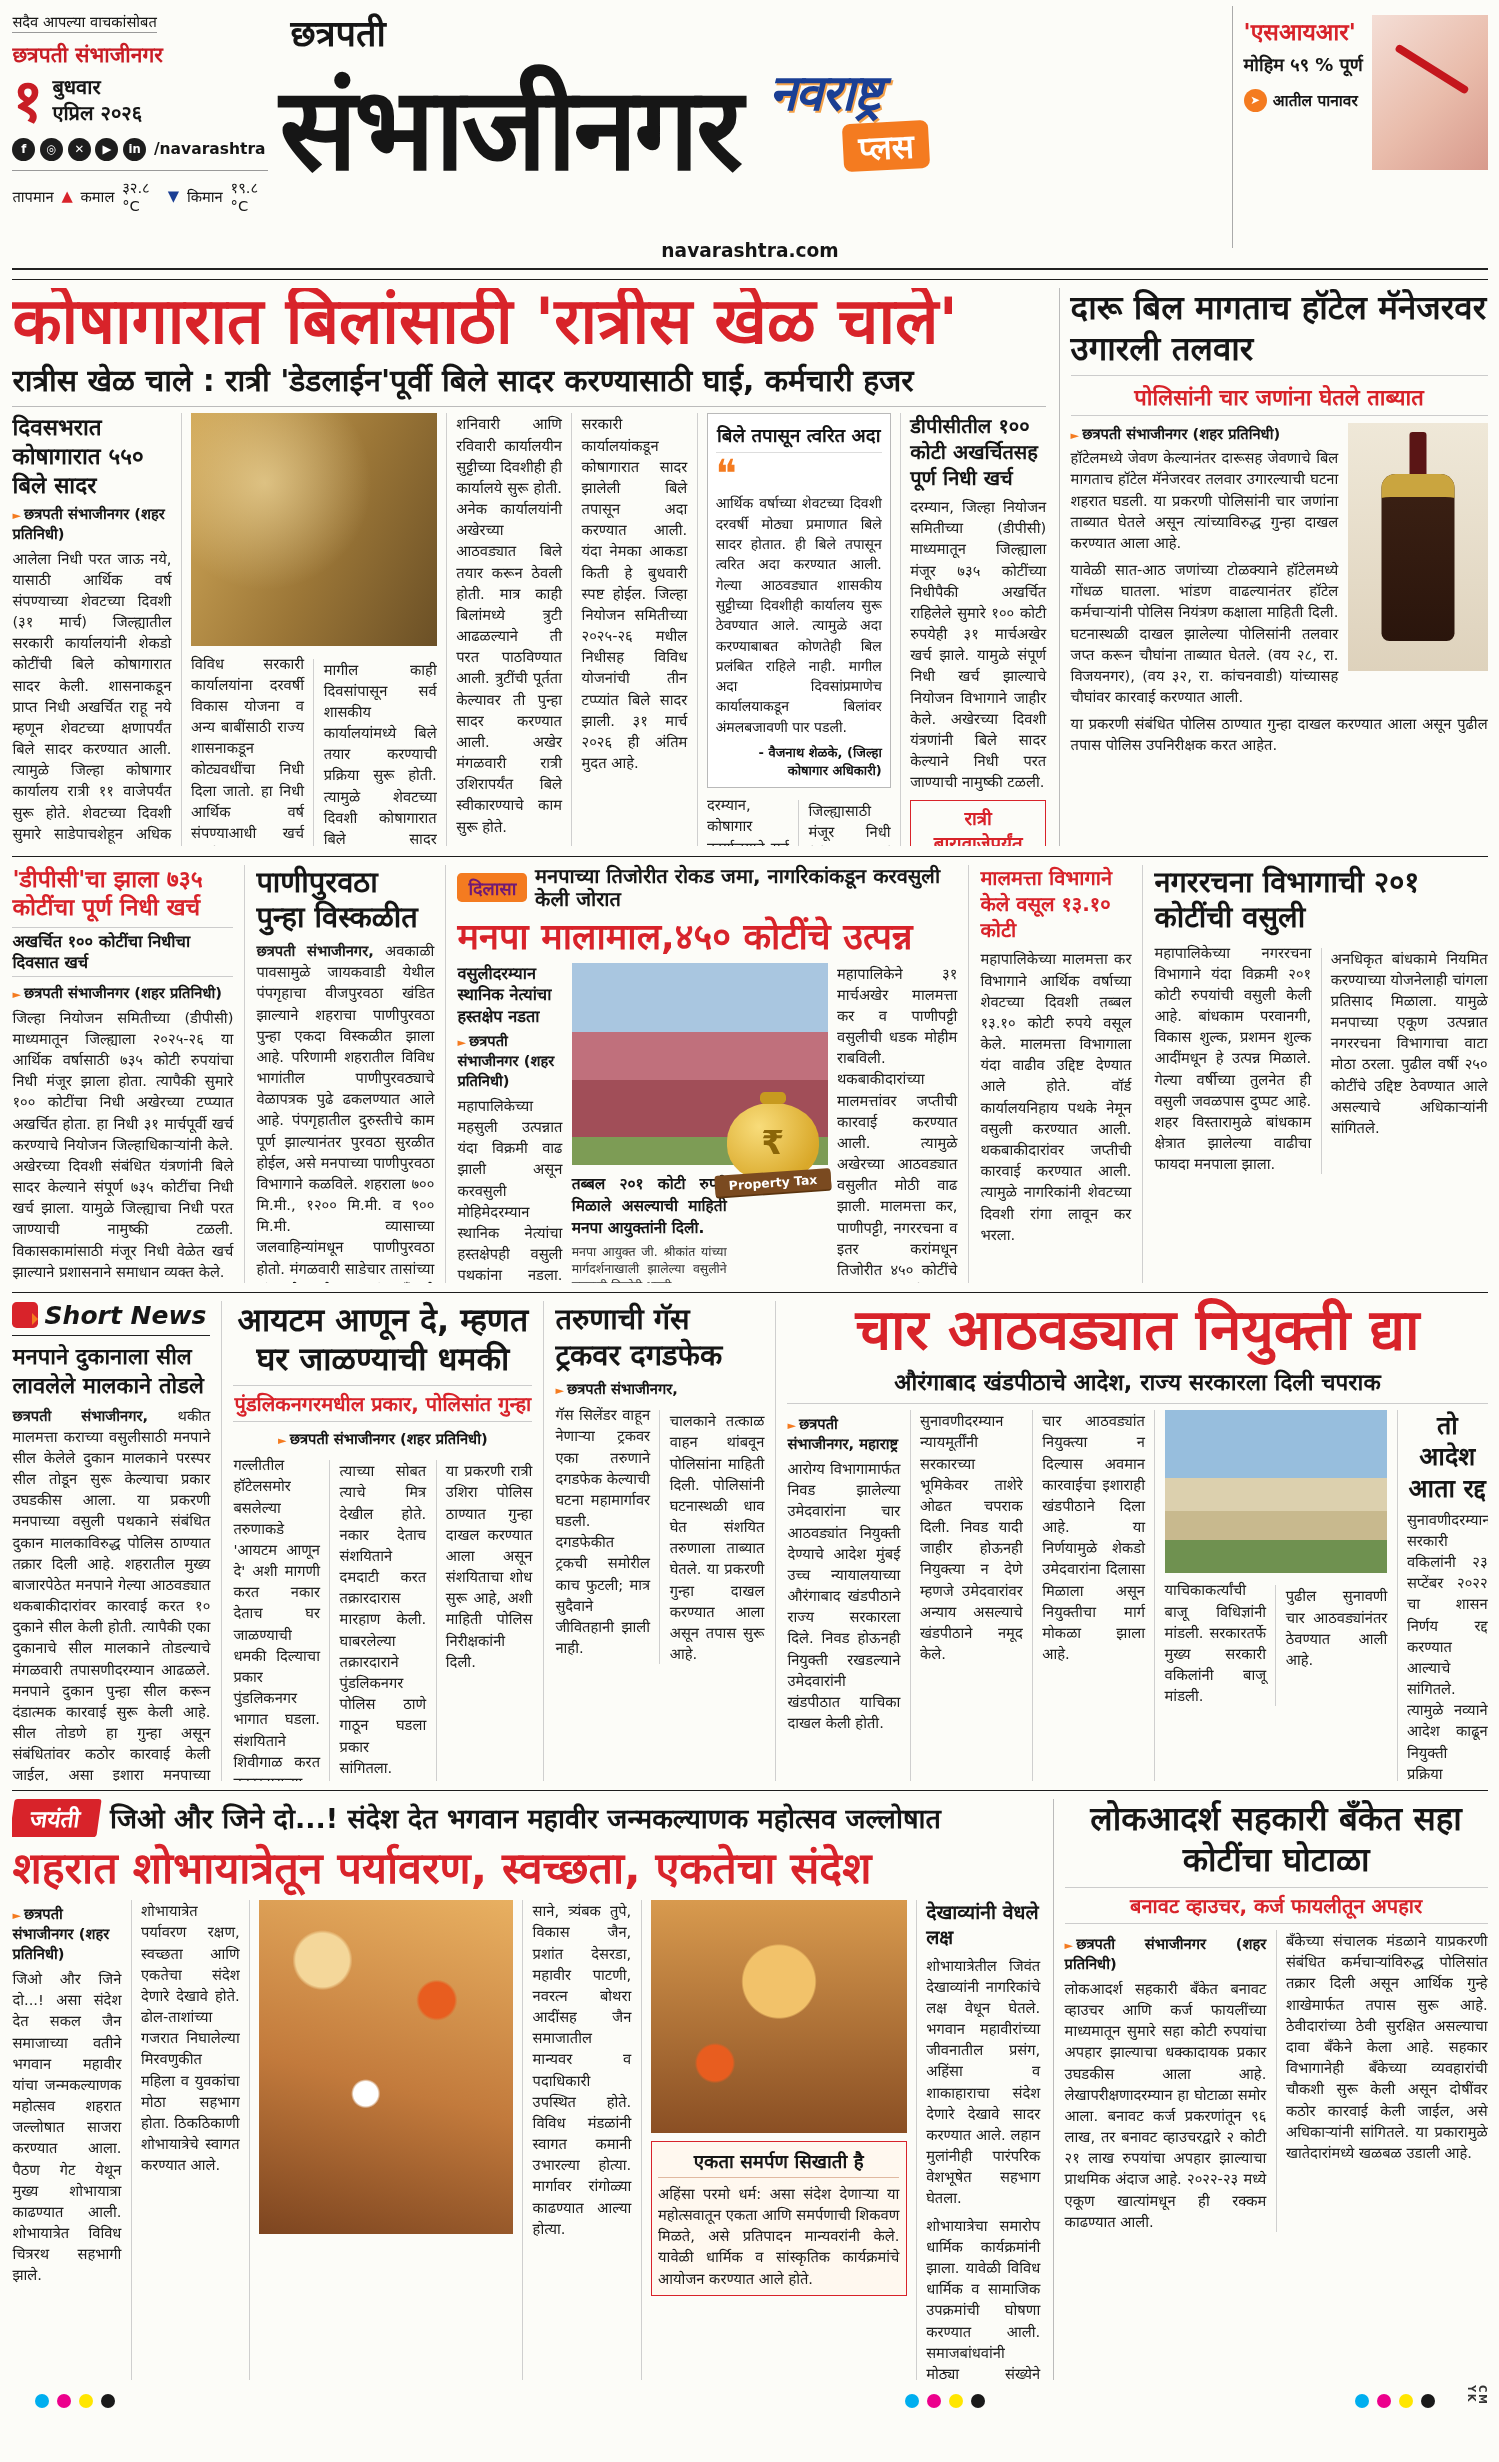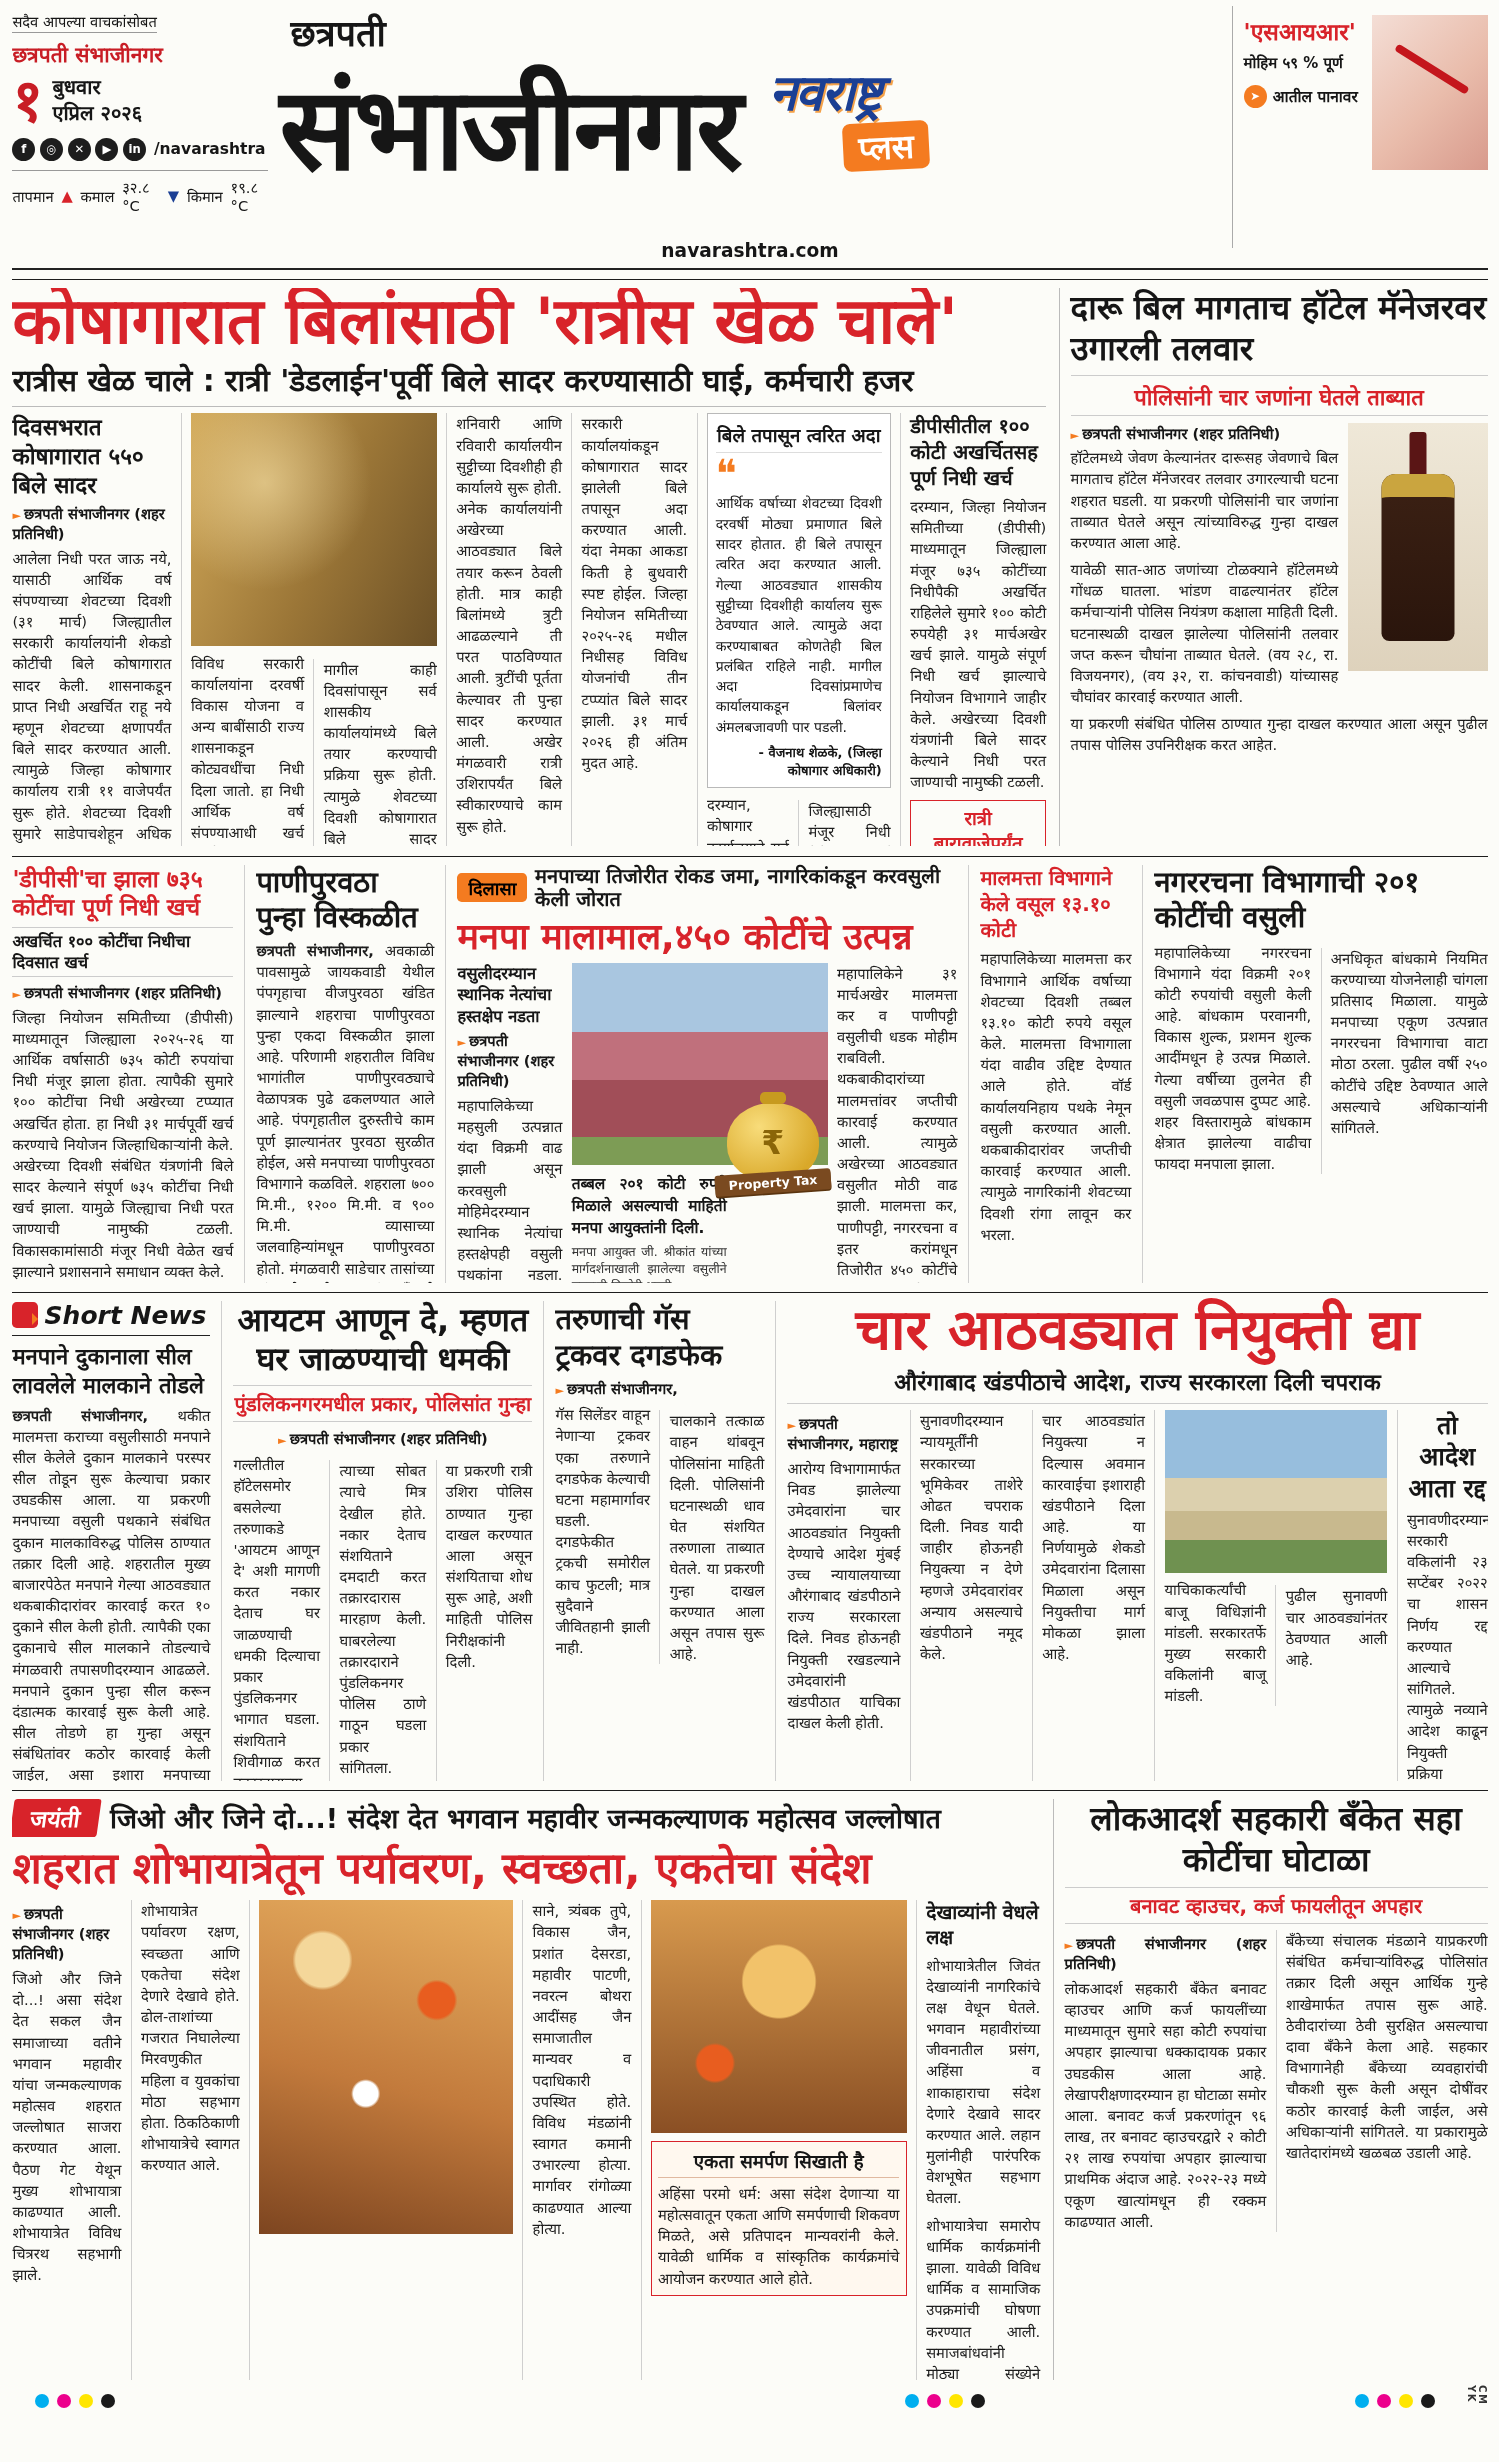--- a/index.html
+++ b/index.html
@@ -33,21 +33,21 @@
 .mh-big{font-size:115px;font-weight:bold;line-height:.95;letter-spacing:-3.1px;white-space:nowrap}
 .logo{position:relative;margin-bottom:14px;white-space:nowrap}
 .logo-top{color:#1b3f94;font-size:50px;font-weight:bold;font-style:italic;letter-spacing:-1.6px;text-shadow:1.6px 1.6px 0 #f4a24a}
 .logo-bottom{display:inline-block;background:#f47b20;color:#fff;font-size:33px;font-weight:bold;padding:1.6px 15.5px;border-radius:7.8px;transform:rotate(-3deg);margin-left:74px;margin-top:-3.1px}
 .mh-urls{margin-top:0}
 .epaper{font-size:15.5px;font-weight:bold}
 .site{font-size:18.6px;font-weight:bold;position:absolute;left:50%;transform:translateX(-50%);bottom:-13px;background:#fcfcf8;padding:0 15.5px;z-index:2}
 .mh-right{width:256px;border-left:0.8px solid #aaa;padding:9.3px 0 0 11px;display:flex;gap:7.8px}
 .promo-text{flex:1}
 .promo-title{color:#d8232a;font-size:23px;font-weight:bold}
-.promo-sub{font-size:15px;font-weight:bold;margin-top:6.2px;line-height:1.25}
+.promo-sub{font-size:18px;font-weight:bold;margin-top:6.2px;line-height:1.25}
 .promo-page{display:flex;align-items:center;gap:6.2px;margin-top:12.4px;font-size:15.5px;font-weight:bold}
 .arrow-circle{width:23px;height:23px;border-radius:50%;background:#f47b20;color:#fff;display:flex;align-items:center;justify-content:center;font-size:11.6px}
 .promo-photo{width:116px;height:155px;background:linear-gradient(135deg,#f4ded6,#e9bcab 55%,#d89a8c)}
 .promo-photo::after{content:"";position:absolute;left:16%;top:32%;width:72%;height:7.8px;background:#c4161c;transform:rotate(32deg);border-radius:3.9px}
 
 .band{border-top:1.6px solid #1d1d1d;margin-top:9.3px;padding-top:7.8px;overflow:hidden}
 
 .lead-band{display:flex;gap:12.4px;height:567px}
 .lead-main{flex:1;min-width:0;display:flex;flex-direction:column}
 .lead-headline{color:#d8232a;font-size:64px;font-weight:bold;line-height:1.06;white-space:nowrap;overflow:hidden}
@@ -76,21 +76,21 @@
 .band2{display:flex;gap:11px;height:427px}
 .band2>*{min-width:0}
 .band2>*+*{border-left:0.8px solid #cfcfcf;padding-left:11px}
 .b2-dpc{width:221px}
 .red-head-lg{color:#d8232a;font-size:23px;font-weight:bold;line-height:1.25}
 .black-sub{font-size:16.3px;font-weight:bold;margin:4.7px 0;border-top:0.8px solid #ccc;border-bottom:0.8px solid #ccc;padding:3.1px 0;line-height:1.3}
 .b2-water{width:190px}
 .black-head-lg{font-size:29px;font-weight:bold;line-height:1.22;margin-bottom:4.7px}
 .b2-civic{width:512px;display:flex;flex-direction:column}
 .civic-strap{display:flex;align-items:center;gap:7.8px}
-.badge-orange{background:#f47b20;color:#000000;font-size:18px;font-weight:bold;padding:2.3px 11px;border-radius:4.7px;white-space:nowrap}
+.badge-orange{background:#f47b20;color:#701a75;font-size:18px;font-weight:bold;padding:2.3px 11px;border-radius:4.7px;white-space:nowrap}
 .strap-text{font-size:20px;font-weight:bold;line-height:1.15}
 .civic-headline{color:#d8232a;font-size:36px;font-weight:bold;margin:6.2px 0;line-height:1.1}
 .civic-row{display:flex;gap:9.3px;flex:1}
 .civic-row>*{min-width:0}
 .civic-side{width:105px}
 .civic-side h4{font-size:16.3px;font-weight:bold;line-height:1.32;margin-bottom:3.1px}
 .civic-mid{width:256px;position:relative}
 .muni{height:202px;background:linear-gradient(#a9c6e0 0 34%,#c0707c 34% 58%,#a14e58 58% 86%,#7d9c55 86%)}
 .tax-wrap{position:absolute;right:-3.1px;top:140px;width:116px;text-align:center;z-index:2}
 .bag{width:92px;height:79px;margin:0 auto;background:radial-gradient(circle at 35% 30%,#f8dc7a,#d9a829 75%);border-radius:48% 48% 46% 46%;position:relative}

